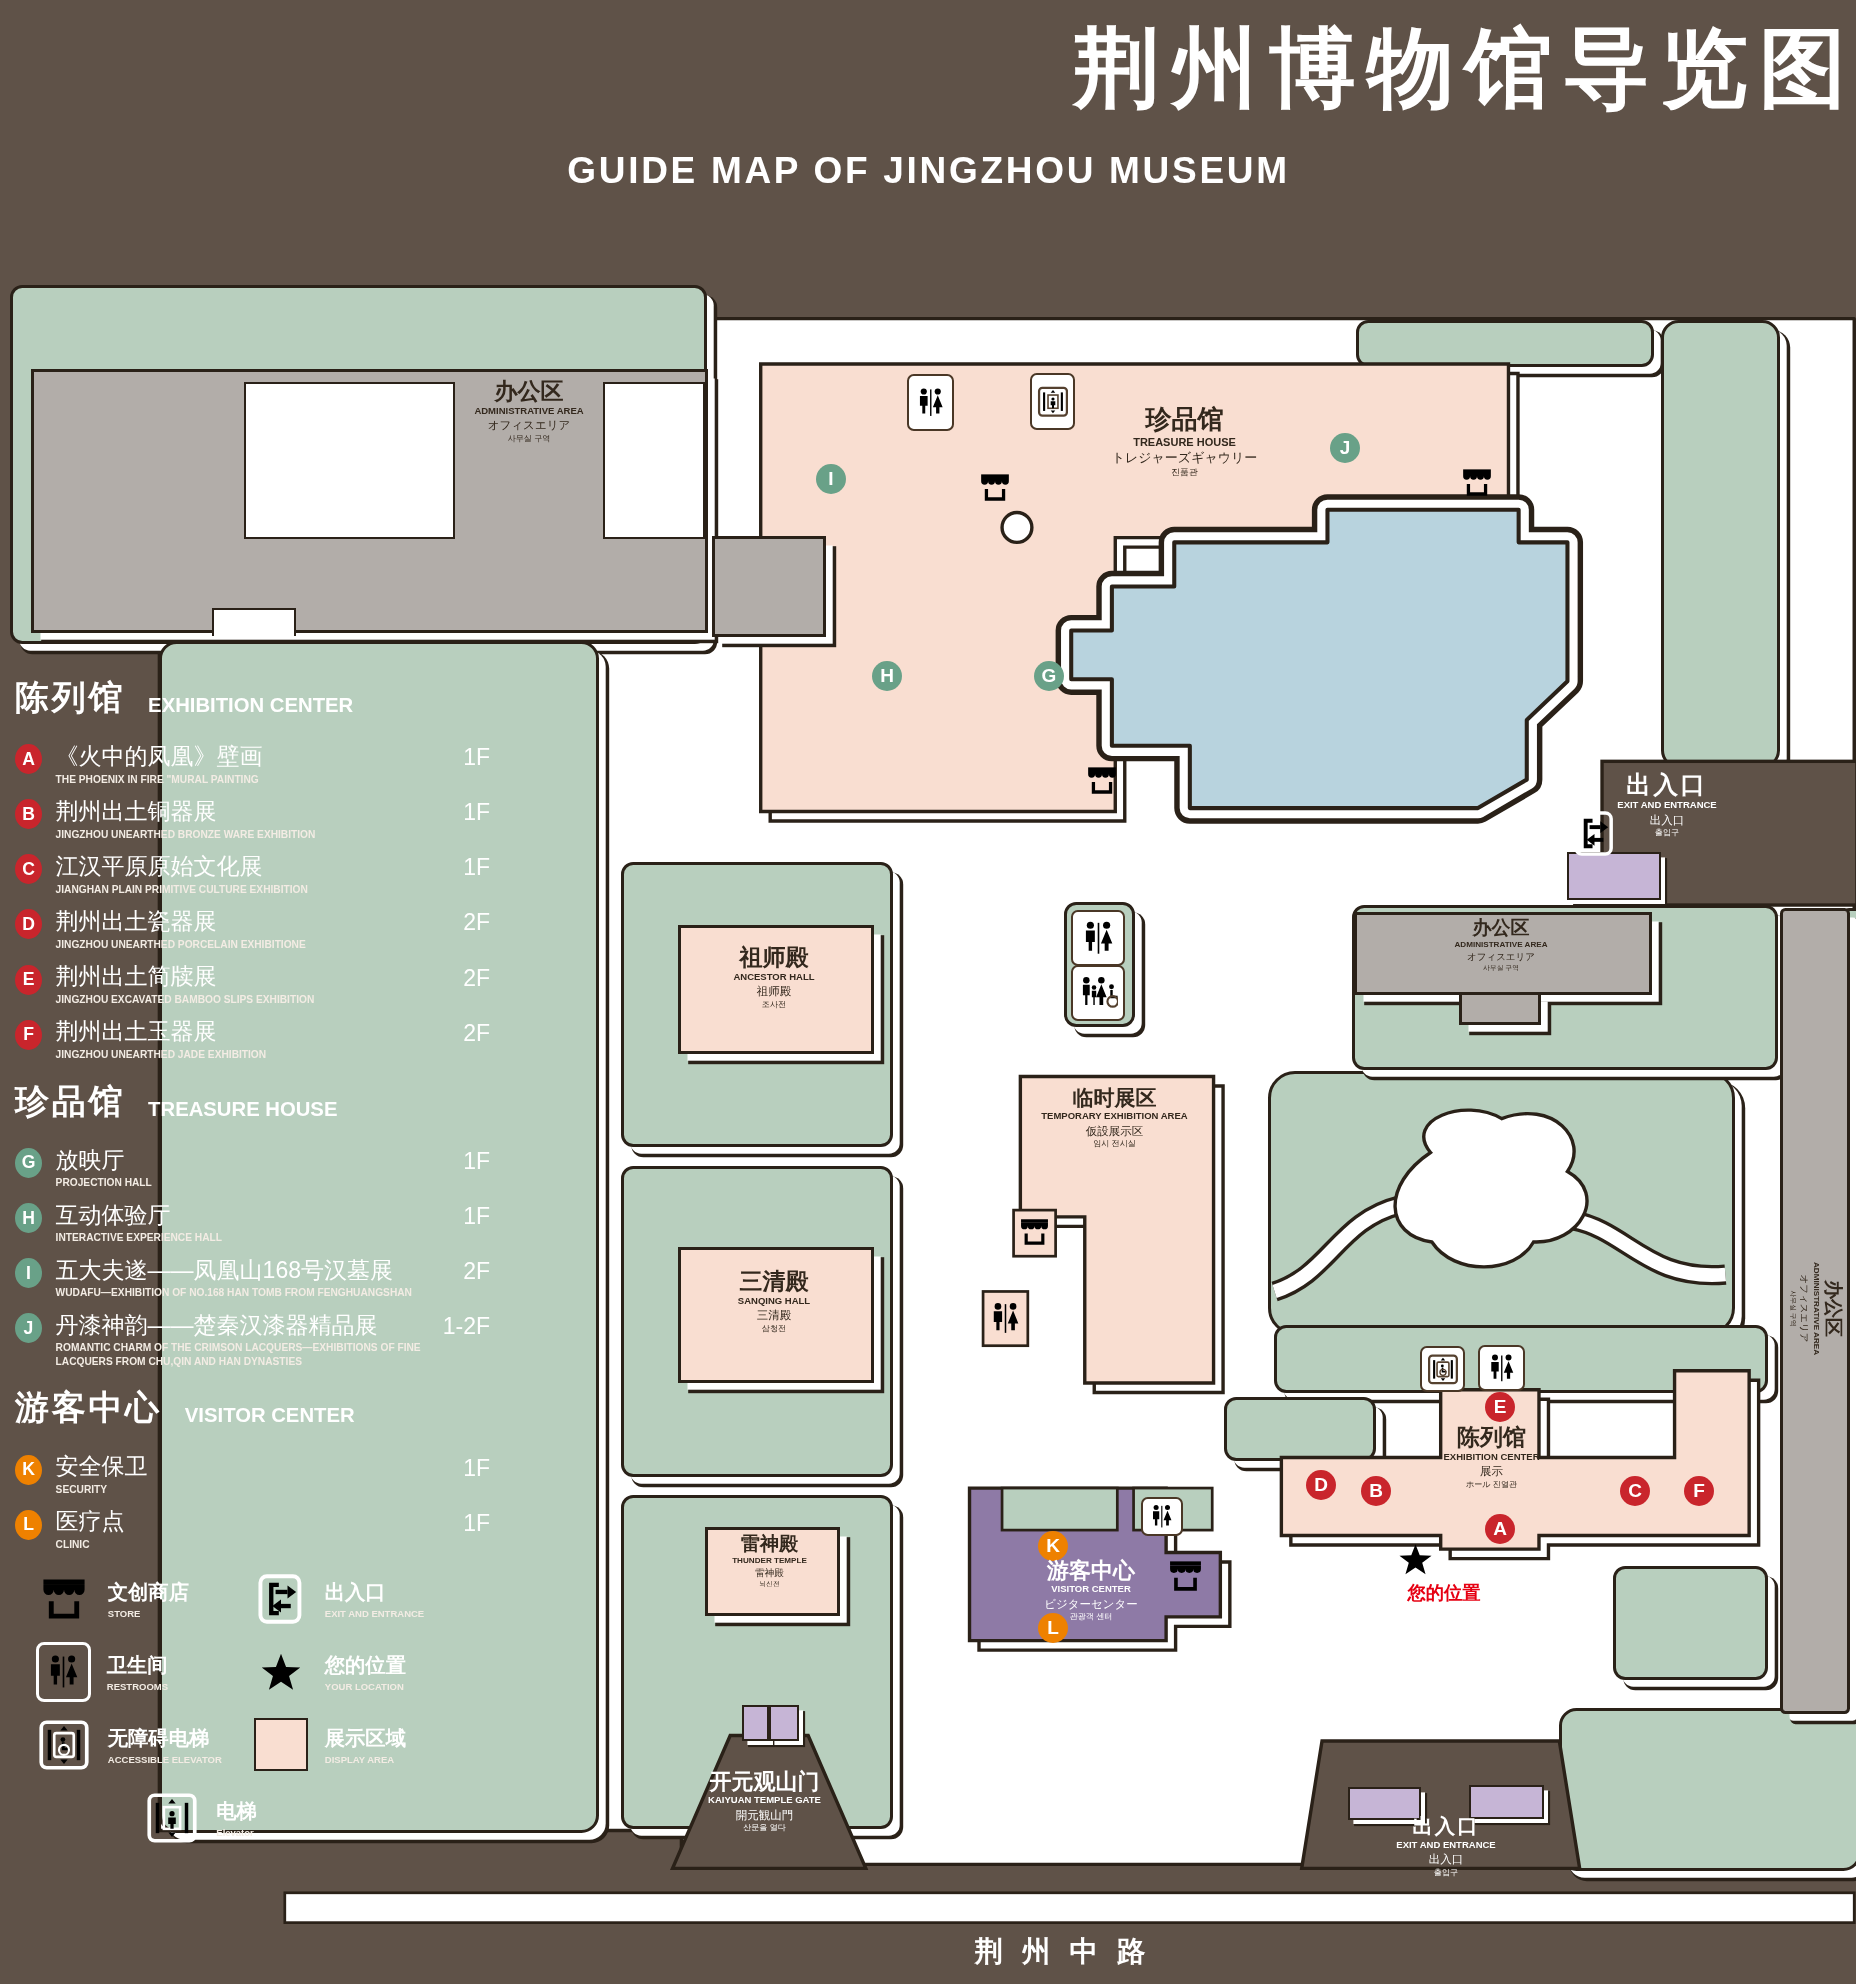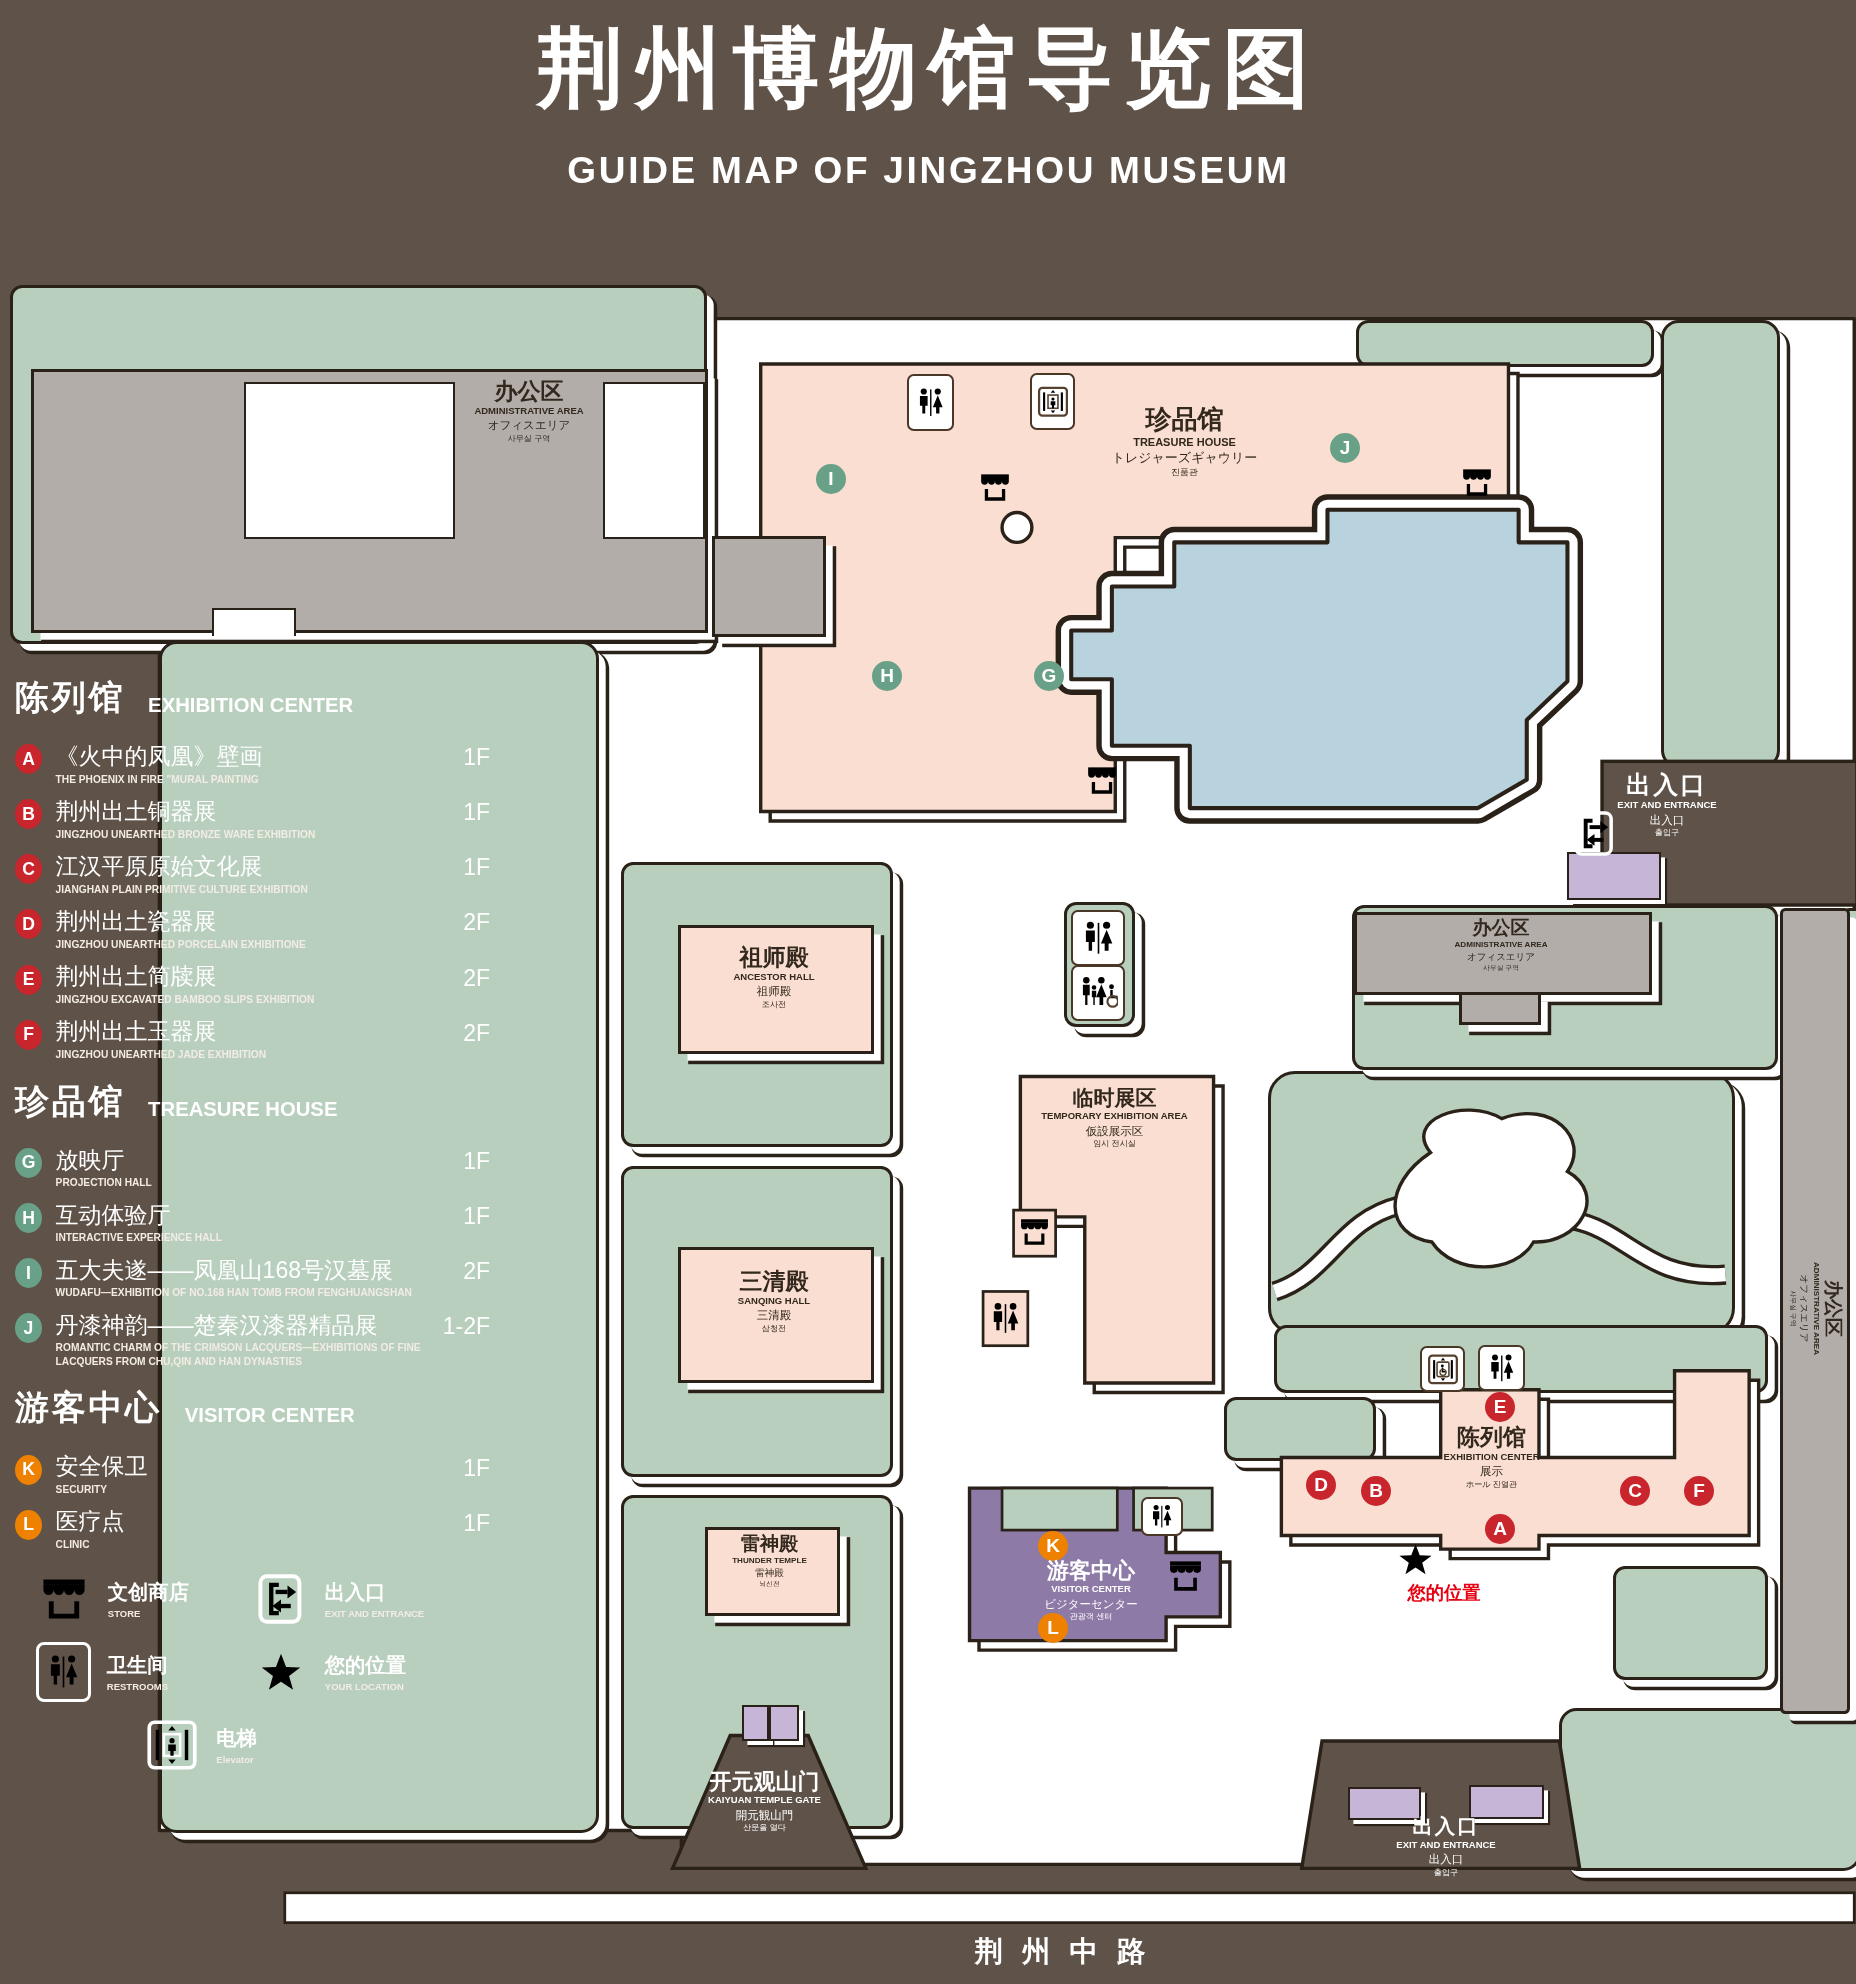--- a/index.html
+++ b/index.html
@@ -1,21 +1,21 @@
 <!DOCTYPE html>
 <html style="font-size:11px"><head>
 <meta charset="utf-8">
 <style>
   html,body{margin:0;padding:0;background:#5f5248;}
   .stage{position:relative;width:1857px;height:1985px;background:#5f5248;overflow:hidden;
          font-family:"Liberation Sans","DejaVu Sans",sans-serif;}
   svg.layer{position:absolute;left:0;top:0;width:1857px;height:1985px;}
 
   
-  .main-title{position:absolute;top:9.5px;left:0;right:0;text-align:center;color:#fff;
+  .main-title{position:absolute;top:9.5px;left:0;right:0;text-align:right;color:#fff;
               font-size:87px;font-weight:bold;letter-spacing:11px;}
   .main-subtitle{position:absolute;top:150px;left:0;right:0;text-align:center;color:#fff;
               font-size:37px;font-weight:bold;letter-spacing:2.7px;}
 
   
   .g{position:absolute;background:#b8cfbe;border:3.4px solid #2a2118;border-radius:12.2px;
      box-shadow:8.1px 8.1px 0 -1.4px #fff,10.2px 10.2px 0 0 #2a2118;}
   .bld{position:absolute;border:3.4px solid #2a2118;
        box-shadow:8.1px 8.1px 0 -1.4px #fff,10.2px 10.2px 0 0 #2a2118;}
   .gray{background:#b2ada9;}
@@ -565,20 +565,42 @@
           <span>
               <span class="lg-zh">您的位置</span>
                 <span class="lg-en">YOUR LOCATION</span>
             </span>
         </div>
       </div>
       <div class="lg-row">
         <div class="lg-cell">
           <span class="lg-ic">
               <svg viewBox="0 0 76 76" width="52" height="52">
+                <use href="#sym-accessible"></use>
+              </svg>
+            </span>
+          <span>
+              <span class="lg-zh">无障碍电梯</span>
+                <span class="lg-en">ACCESSIBLE ELEVATOR</span>
+            </span>
+        </div>
+        <div class="lg-cell">
+          <span class="lg-ic">
+              <span class="swatch pink"></span>
+            </span>
+          <span>
+              <span class="lg-zh">展示区域</span>
+                <span class="lg-en">DISPLAY AREA</span>
+            </span>
+        </div>
+      </div>
+      <div class="lg-row">
+        <div class="lg-cell">
+          <span class="lg-ic">
+              <svg viewBox="0 0 76 76" width="52" height="52">
                 <use href="#sym-elevator"></use>
               </svg>
             </span>
           <span>
               <span class="lg-zh">电梯</span>
                 <span class="lg-en">Elevator</span>
             </span>
         </div>
       </div>
     </div>

